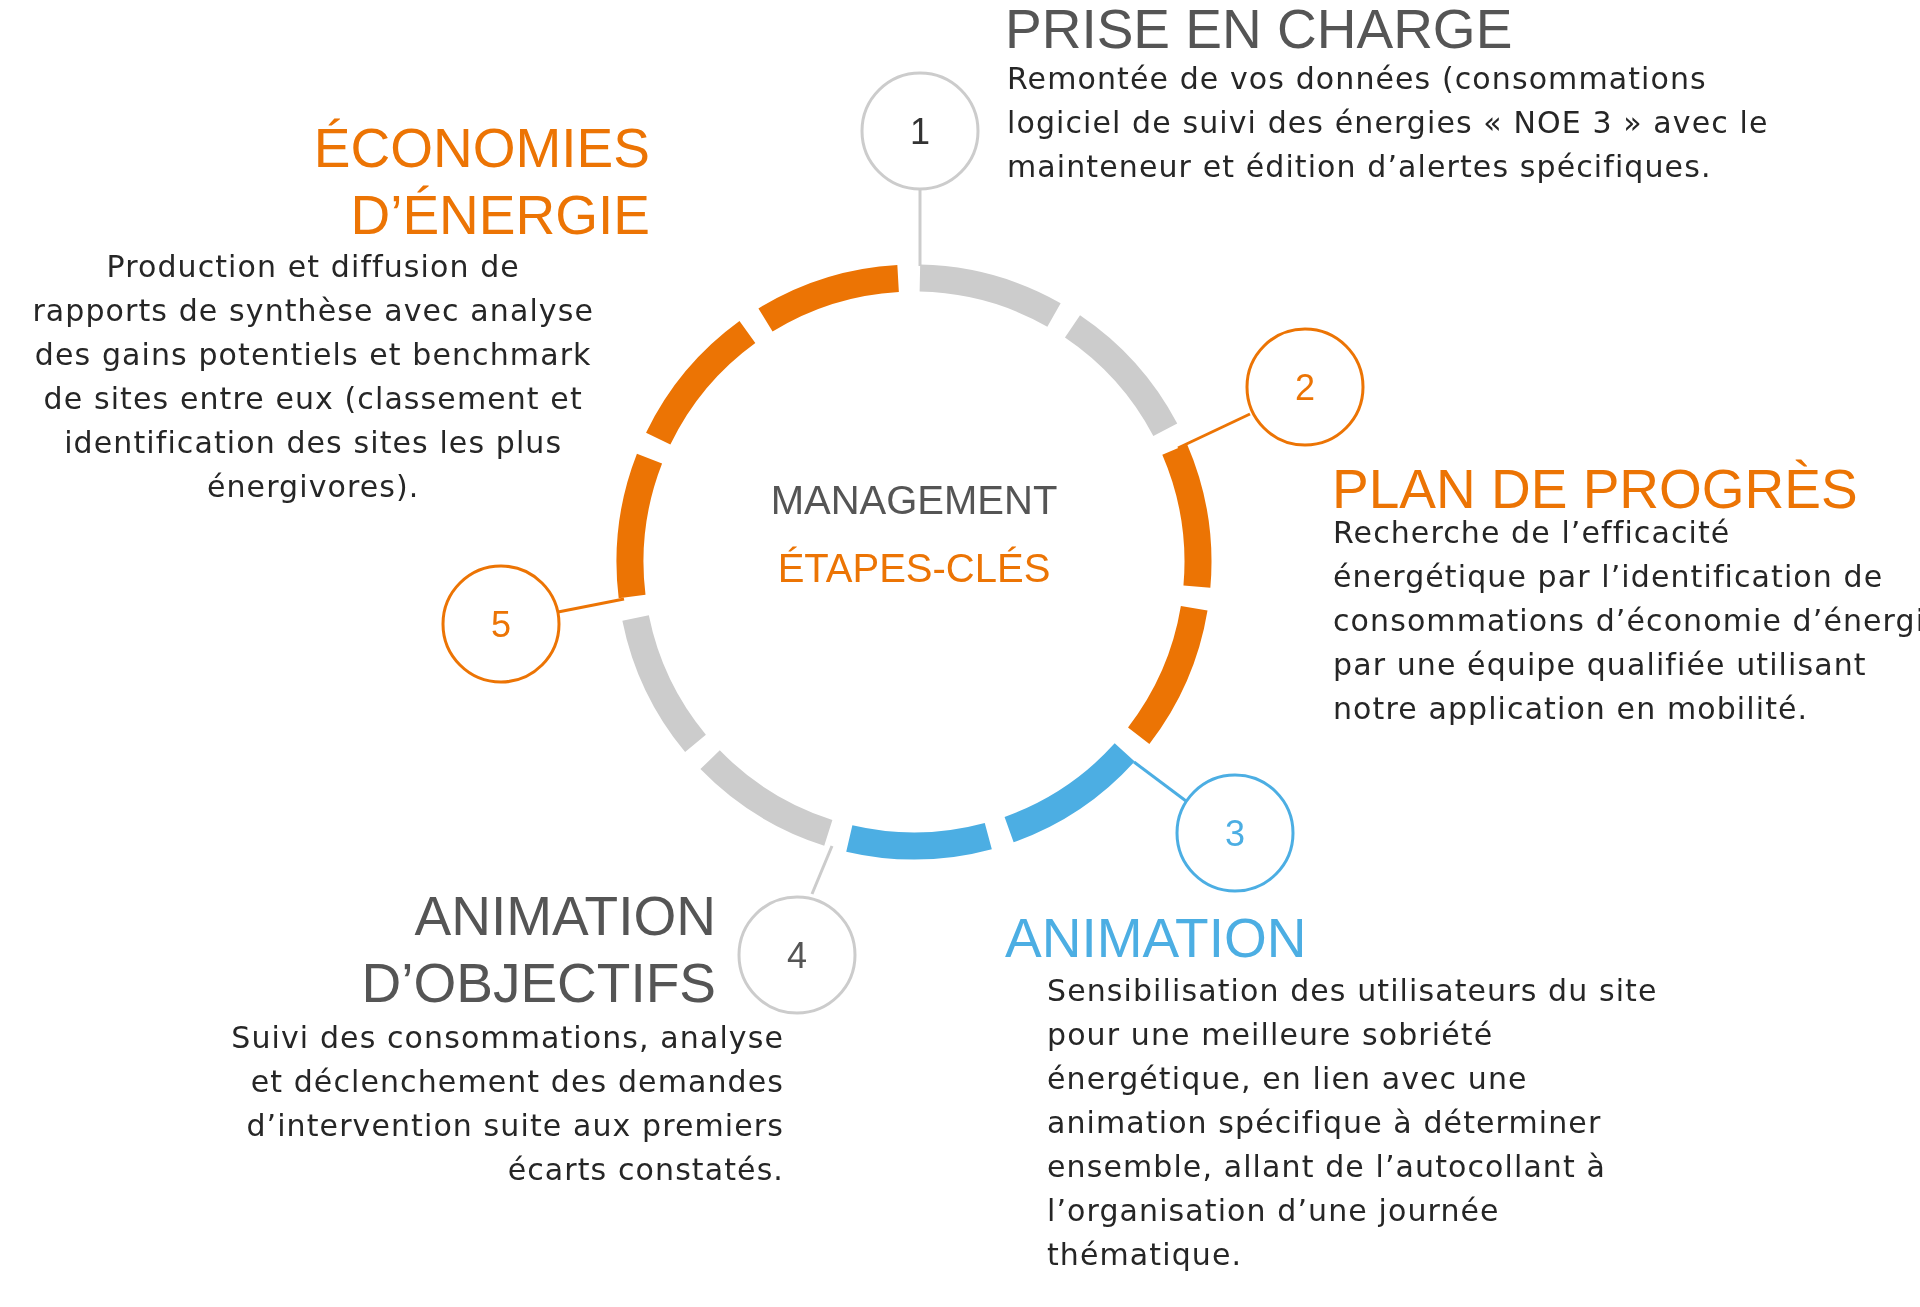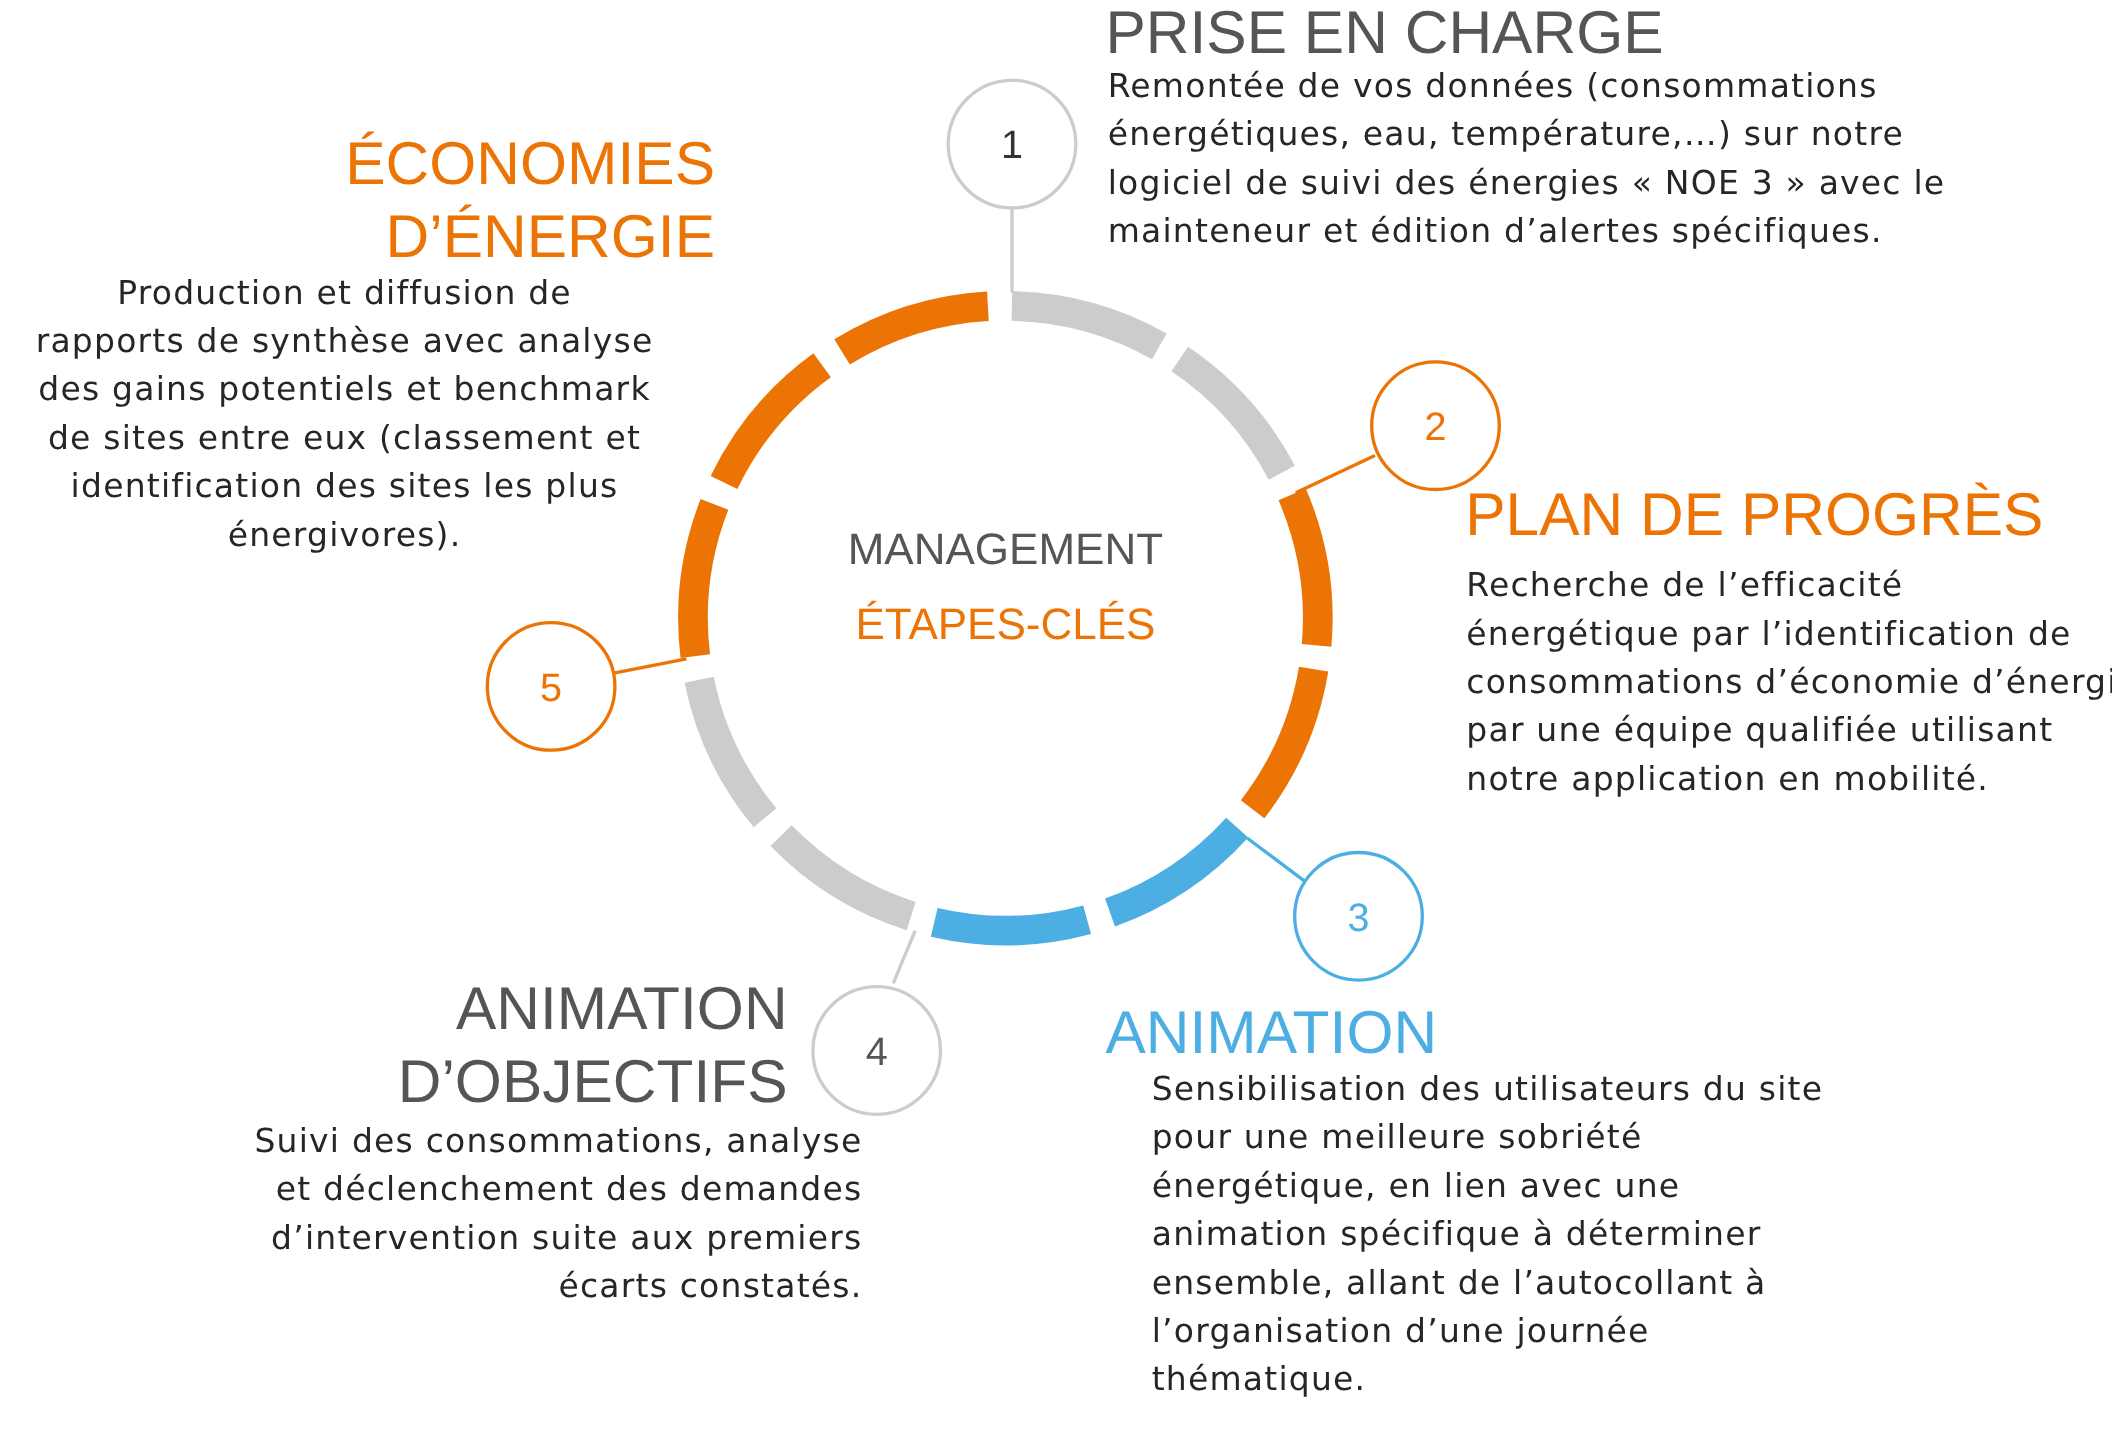--- a/index.html
+++ b/index.html
@@ -92,26 +92,25 @@
 <div class="center-title">
   <span class="line c-gray">MANAGEMENT</span>
   <span class="line c-orange">ÉTAPES-CLÉS</span>
 </div>
 
 <div class="heading c-gray" style="left:1005px; top:-4px;">
   <span class="line">PRISE EN CHARGE</span>
 </div>
 <div class="body-text" style="left:1007px; top:57px;">
   <span class="line">Remontée de vos données (consommations</span>
-  <span class="line">énergétiques, eau, température,…) sur notre</span>
   <span class="line">logiciel de suivi des énergies « NOE 3 »  avec le</span>
   <span class="line">mainteneur et édition d’alertes spécifiques.</span>
 </div>
 
-<div class="heading c-orange" style="left:1332px; top:434px;">
+<div class="heading c-orange" style="left:1332px; top:456px;">
   <span class="line">PLAN DE PROGRÈS</span>
 </div>
 <div class="body-text" style="left:1333px; top:511px;">
   <span class="line">Recherche de l’efficacité</span>
   <span class="line">énergétique par l’identification de</span>
   <span class="line">consommations d’économie d’énergie</span>
   <span class="line">par une équipe qualifiée utilisant</span>
   <span class="line">notre application en mobilité.</span>
 </div>
 

